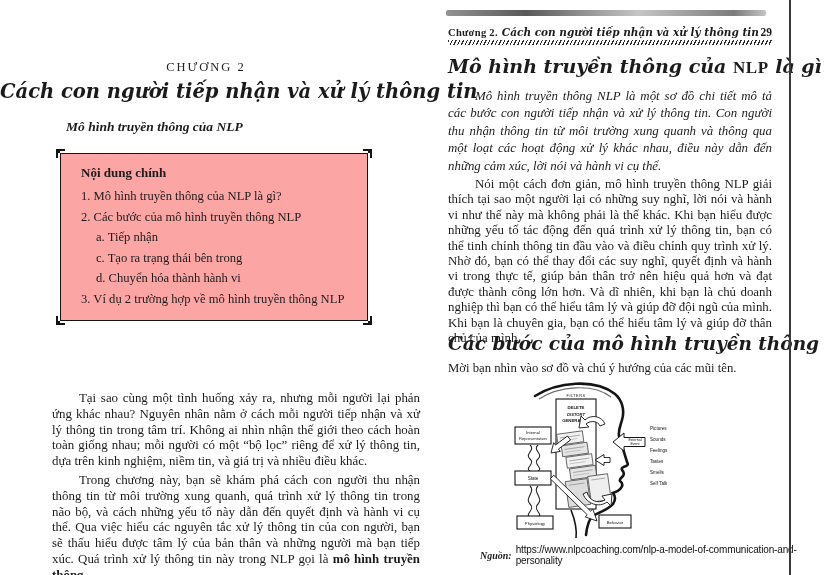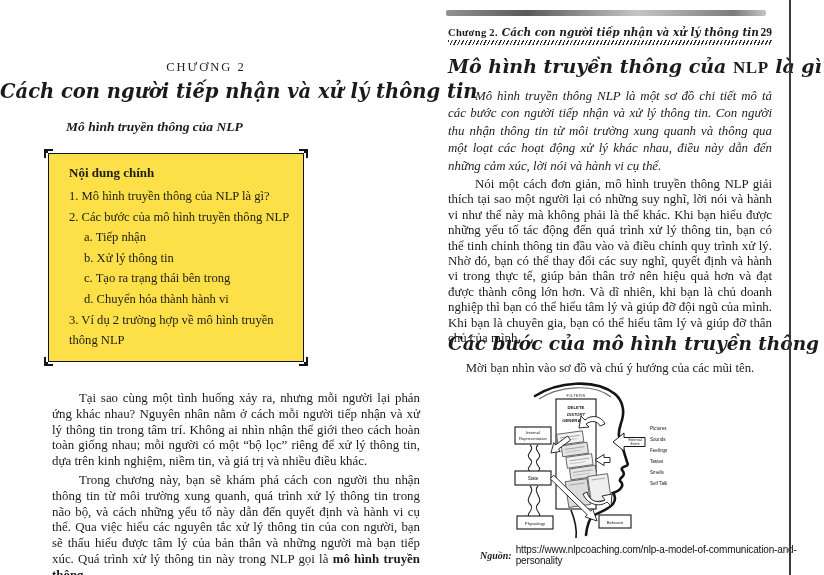--- a/index.html
+++ b/index.html
@@ -21,22 +21,22 @@
 
   .chapter-label { position:absolute; top:60px; left:0; width:412px; text-align:center;
                    font-size:12.5px; letter-spacing:2px; color:#222; }
   .script { font-family:"DejaVu Serif","Liberation Serif",serif; font-style:italic; font-weight:600; }
   .chapter-title { position:absolute; top:80px; left:0; width:412px; text-align:center;
                    font-size:19.5px; white-space:nowrap; color:#1a1a1a; }
   .left-subtitle { position:absolute; top:119px; left:66px; font-size:13.5px;
                    font-weight:bold; font-style:italic; }
 
   
-  .toc-box { position:absolute; left:48px; top:153px; width:256px;
-             border:1.5px solid #141414; padding:11px 10px 10px 20px; background:#fde047; }
+  .toc-box { position:absolute; left:60px; top:153px; width:308px;
+             border:1.5px solid #141414; padding:11px 10px 10px 20px; background:#fca5a5; }
   .toc-title { font-size:13px; font-weight:bold; margin-bottom:5px; }
   .toc-item { font-size:12.6px; line-height:20.6px; }
   .toc-item.sub { padding-left:15px; }
   .corner { position:absolute; width:9px; height:9px; }
   .corner::after { content:""; position:absolute; width:3px; height:3px; background:#141414; }
   .corner.tl { top:-5px; left:-5px; border-top:2px solid #141414; border-left:2px solid #141414; }
   .corner.tl::after { top:-1px; left:-1px; }
   .corner.tr { top:-5px; right:-5px; border-top:2px solid #141414; border-right:2px solid #141414; }
   .corner.tr::after { top:-1px; right:-1px; }
   .corner.bl { bottom:-5px; left:-5px; border-bottom:2px solid #141414; border-left:2px solid #141414; }
@@ -59,21 +59,21 @@
 
   .rp-h1 { top:55px; text-align:center; font-size:19px; white-space:nowrap; }
   .rp-h1 .acronym, .rp-h2 .acronym { font-style:normal; font-weight:600;
         font-family:"Liberation Serif",serif; font-size:17px; letter-spacing:.5px; }
   .rp-flow { top:88px; }
   .lead-para { font-size:12.9px; line-height:17.4px; font-style:italic;
                text-align:justify; text-indent:27px; }
   .body-para { font-size:12.9px; line-height:15.4px; text-align:justify;
                text-indent:27px; margin-top:2px; }
   .rp-h2 { top:333px; text-align:center; font-size:18.5px; white-space:nowrap; }
-  .rp-intro { top:361px; text-align:center; font-size:12.7px; }
+  .rp-intro { top:361px; font-size:12.7px; }
 
   .diagram-wrap { position:absolute; left:97px; top:380px; width:230px; height:160px; }
   .source-line { top:544px; display:flex; align-items:center; gap:4px;margin-left:32px; }
   .source-line .src-label { font-style:italic; font-size:10px; font-weight:600; }
   .source-line .src-url { font-family:"Liberation Sans","DejaVu Sans",sans-serif;
                           font-size:10px; letter-spacing:-.15px; color:#111; }
 
   svg text { font-family:"Liberation Sans","DejaVu Sans",sans-serif; fill:#161616; }
   svg .boxlabel { text-anchor:middle; }
 </style>
@@ -89,21 +89,20 @@
 
     <div class="toc-box">
       <span class="corner tl"></span>
       <span class="corner tr"></span>
       <span class="corner bl"></span>
       <span class="corner br"></span>
       <div class="toc-title">Nội dung chính</div>
       <div class="toc-item">1. Mô hình truyền thông của NLP là gì?</div>
       <div class="toc-item">2. Các bước của mô hình truyền thông NLP</div>
       <div class="toc-item sub">a. Tiếp nhận</div>
-      <div class="toc-item sub">b. Xử lý thông tin</div>
       <div class="toc-item sub">c. Tạo ra trạng thái bên trong</div>
       <div class="toc-item sub">d. Chuyển hóa thành hành vi</div>
       <div class="toc-item">3. Ví dụ 2 trường hợp về mô hình truyền thông NLP</div>
     </div>
 
     <div class="left-body">
       <p class="para">Tại sao cùng một tình huống xảy ra, nhưng mỗi người lại phản ứng khác nhau? Nguyên nhân nằm ở cách mỗi người tiếp nhận và xử lý thông tin trong tâm trí. Không ai nhìn nhận thế giới theo cách hoàn toàn giống nhau; mỗi người có một “bộ lọc” riêng để xử lý thông tin, dựa trên kinh nghiệm, niềm tin, và giá trị và nhiều điều khác.</p>
       <p class="para"><span>Trong chương này, bạn sẽ khám phá cách con người thu nhận thông tin từ môi trường xung quanh, quá trình xử lý thông tin trong não bộ, và cách những yếu tố này dẫn đến quyết định và hành vi cụ thể. Qua việc hiểu các nguyên tắc xử lý thông tin của con người, bạn sẽ thấu hiểu được tâm lý của bản thân và những người mà bạn tiếp xúc. Quá trình xử lý thông tin này trong NLP gọi là </span><b>mô hình truyền thông</b><span>.</span></p>
     </div>
   </div>

